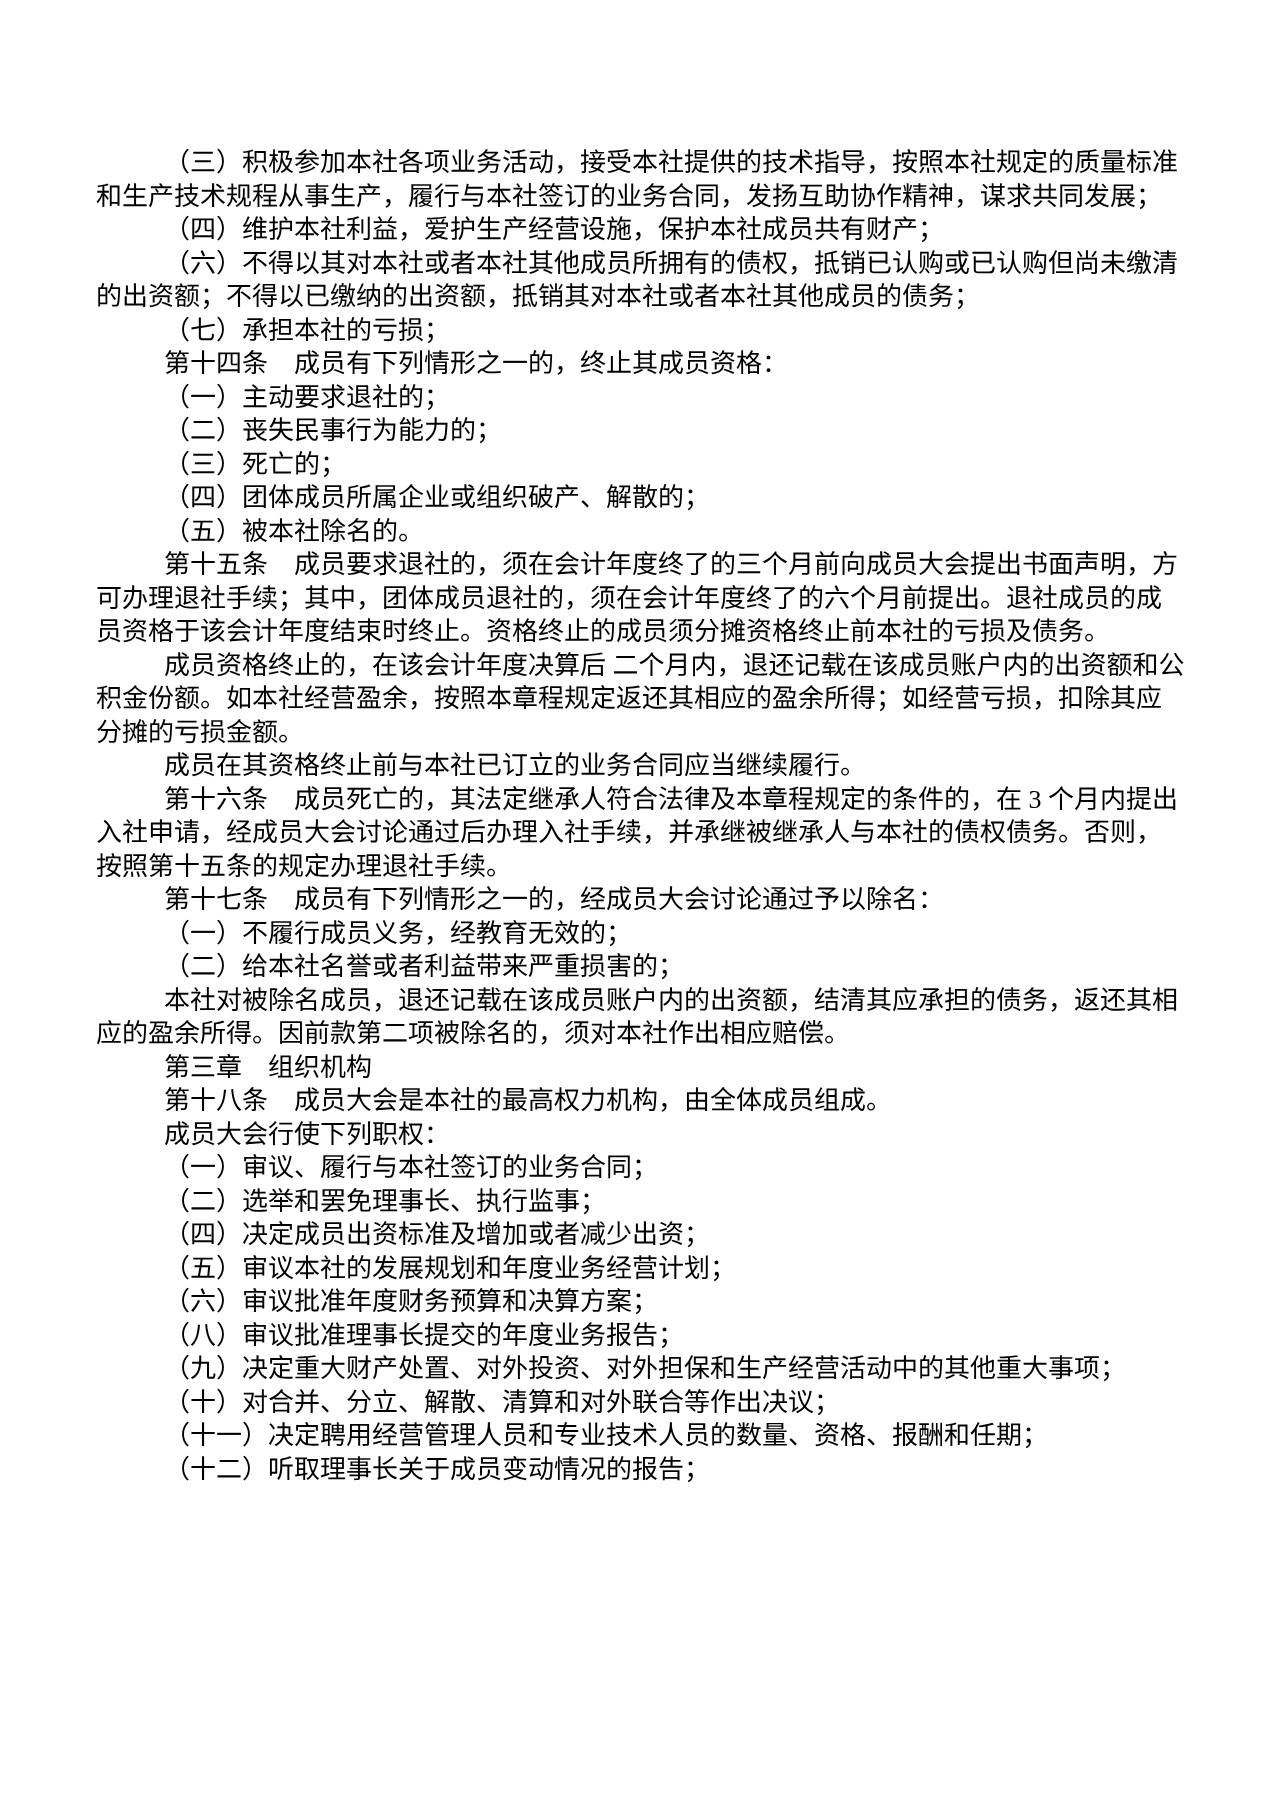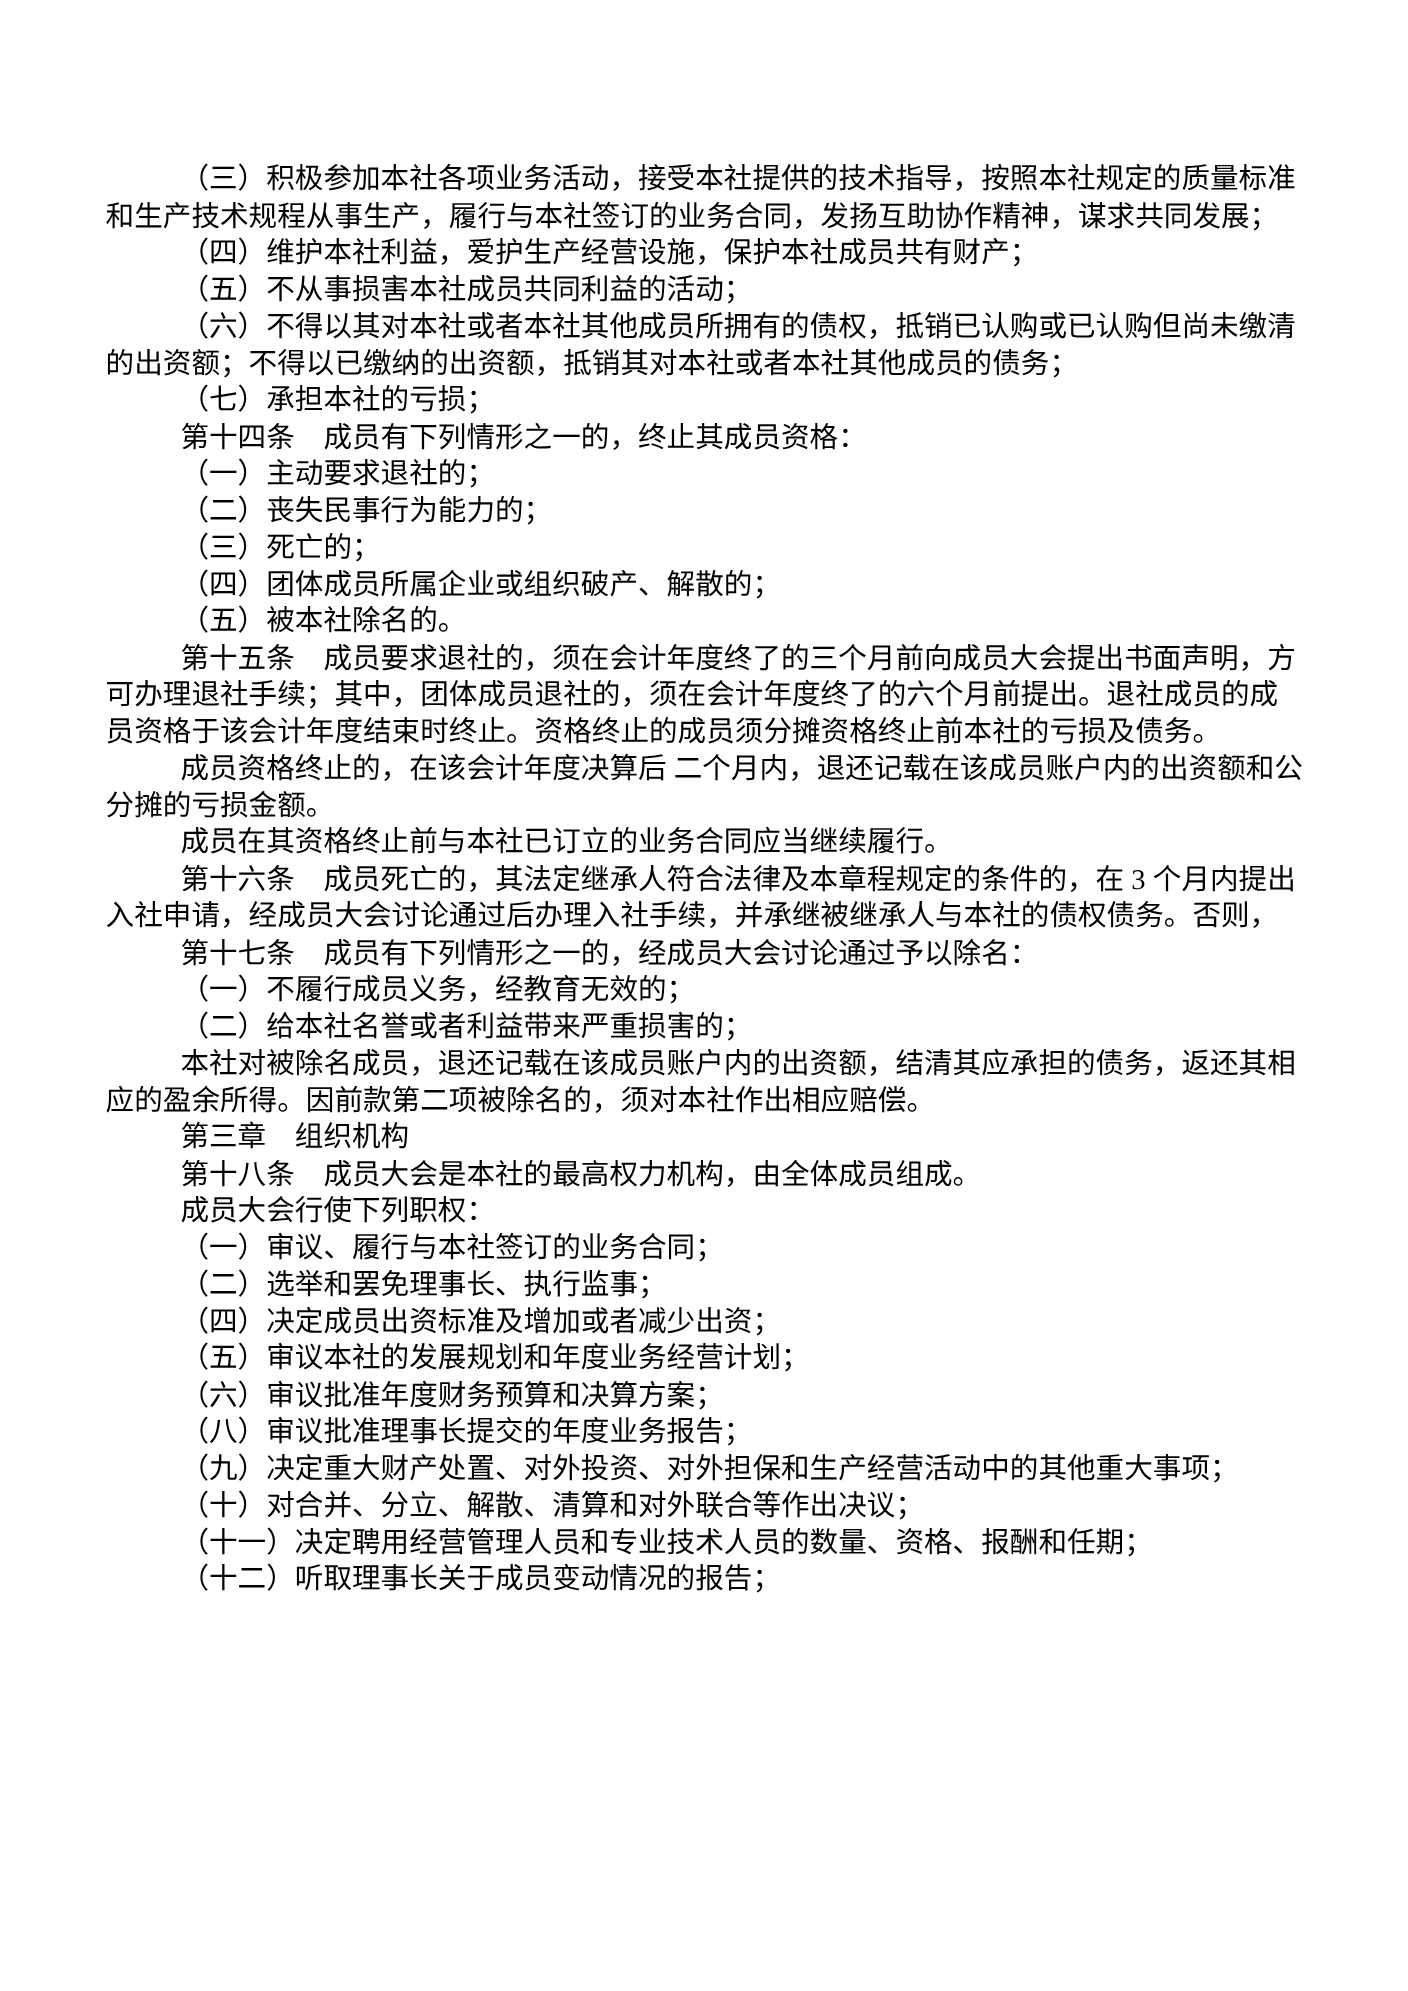--- a/index.html
+++ b/index.html
@@ -46,23 +46,20 @@
 <div class="page">
   <div>
       <div class="para">
         <div class="line first">（三）积极参加本社各项业务活动，接受本社提供的技术指导，按照本社规定的质量标准</div>
         <div class="line final">和生产技术规程从事生产，履行与本社签订的业务合同，发扬互助协作精神，谋求共同发展；</div>
       </div>
       <div class="para">
         <div class="line first final">（四）维护本社利益，爱护生产经营设施，保护本社成员共有财产；</div>
       </div>
       <div class="para">
-        <div class="line first final">（五）不从事损害本社成员共同利益的活动；</div>
-      </div>
-      <div class="para">
         <div class="line first">（六）不得以其对本社或者本社其他成员所拥有的债权，抵销已认购或已认购但尚未缴清</div>
         <div class="line final">的出资额；不得以已缴纳的出资额，抵销其对本社或者本社其他成员的债务；</div>
       </div>
       <div class="para">
         <div class="line first final">（七）承担本社的亏损；</div>
       </div>
       <div class="para">
         <div class="line first final">第十四条　成员有下列情形之一的，终止其成员资格：</div>
       </div>
       <div class="para">
@@ -80,28 +77,30 @@
       <div class="para">
         <div class="line first final">（五）被本社除名的。</div>
       </div>
       <div class="para">
         <div class="line first">第十五条　成员要求退社的，须在会计年度终了的三个月前向成员大会提出书面声明，方</div>
         <div class="line">可办理退社手续；其中，团体成员退社的，须在会计年度终了的六个月前提出。退社成员的成</div>
         <div class="line final">员资格于该会计年度结束时终止。资格终止的成员须分摊资格终止前本社的亏损及债务。</div>
       </div>
       <div class="para">
         <div class="line first">成员资格终止的，在该会计年度决算后 二个月内，退还记载在该成员账户内的出资额和公</div>
+        <div class="line">积金份额。如本社经营盈余，按照本章程规定返还其相应的盈余所得；如经营亏损，扣除其应</div>
         <div class="line final">分摊的亏损金额。</div>
       </div>
       <div class="para">
         <div class="line first final">成员在其资格终止前与本社已订立的业务合同应当继续履行。</div>
       </div>
       <div class="para">
         <div class="line first">第十六条　成员死亡的，其法定继承人符合法律及本章程规定的条件的，在 3 个月内提出</div>
         <div class="line">入社申请，经成员大会讨论通过后办理入社手续，并承继被继承人与本社的债权债务。否则，</div>
+        <div class="line final">按照第十五条的规定办理退社手续。</div>
       </div>
       <div class="para">
         <div class="line first final">第十七条　成员有下列情形之一的，经成员大会讨论通过予以除名：</div>
       </div>
       <div class="para">
         <div class="line first final">（一）不履行成员义务，经教育无效的；</div>
       </div>
       <div class="para">
         <div class="line first final">（二）给本社名誉或者利益带来严重损害的；</div>
       </div>

